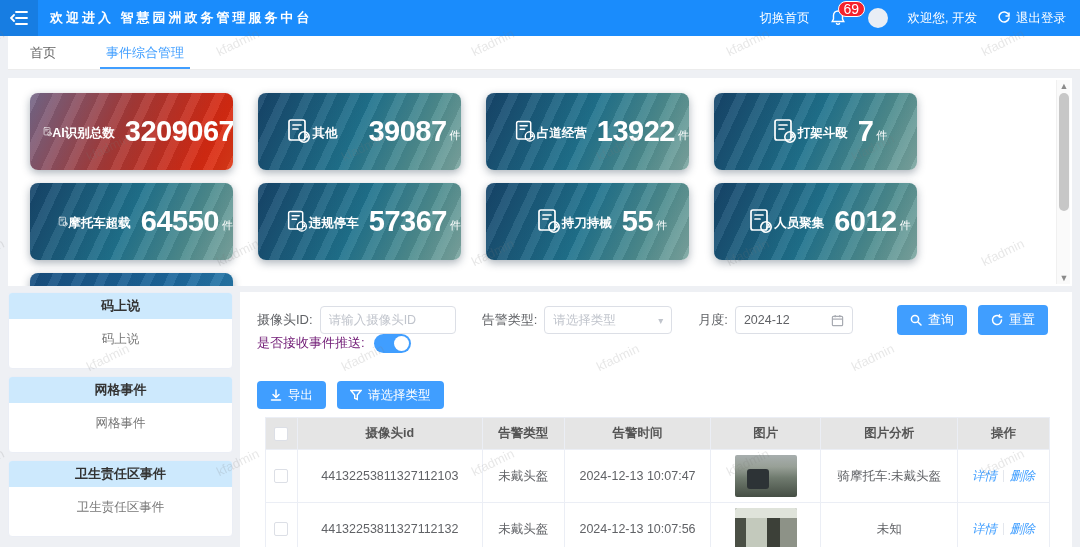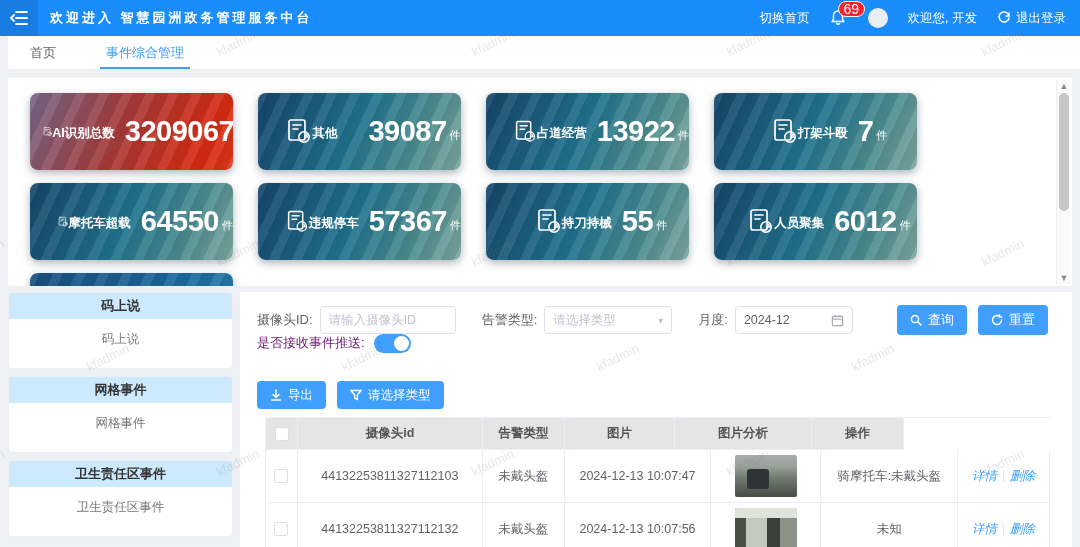--- a/index.html
+++ b/index.html
@@ -383,20 +383,21 @@
     </button>
   </div>
 
   <div class="table">
     <div class="t-row t-head">
       <div class="t-cell c0">
           <span class="checkbox"></span>
         </div>
       <div class="t-cell c1">摄像头id</div>
       <div class="t-cell c2">告警类型</div>
+      <div class="t-cell c3">告警时间</div>
       <div class="t-cell c4">图片</div>
       <div class="t-cell c5">图片分析</div>
       <div class="t-cell c6">操作</div>
     </div>
     <div class="t-body">
       <div class="t-row">
         <div class="t-cell c0">
             <span class="checkbox"></span>
           </div>
         <div class="t-cell c1">44132253811327112103</div>

